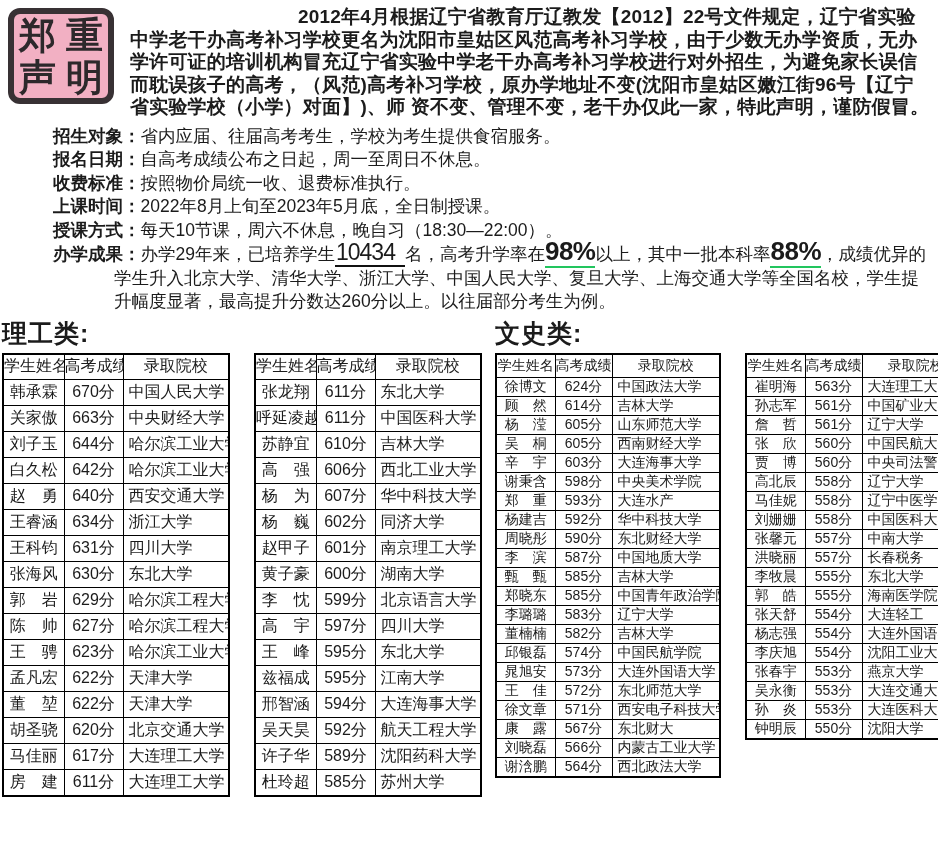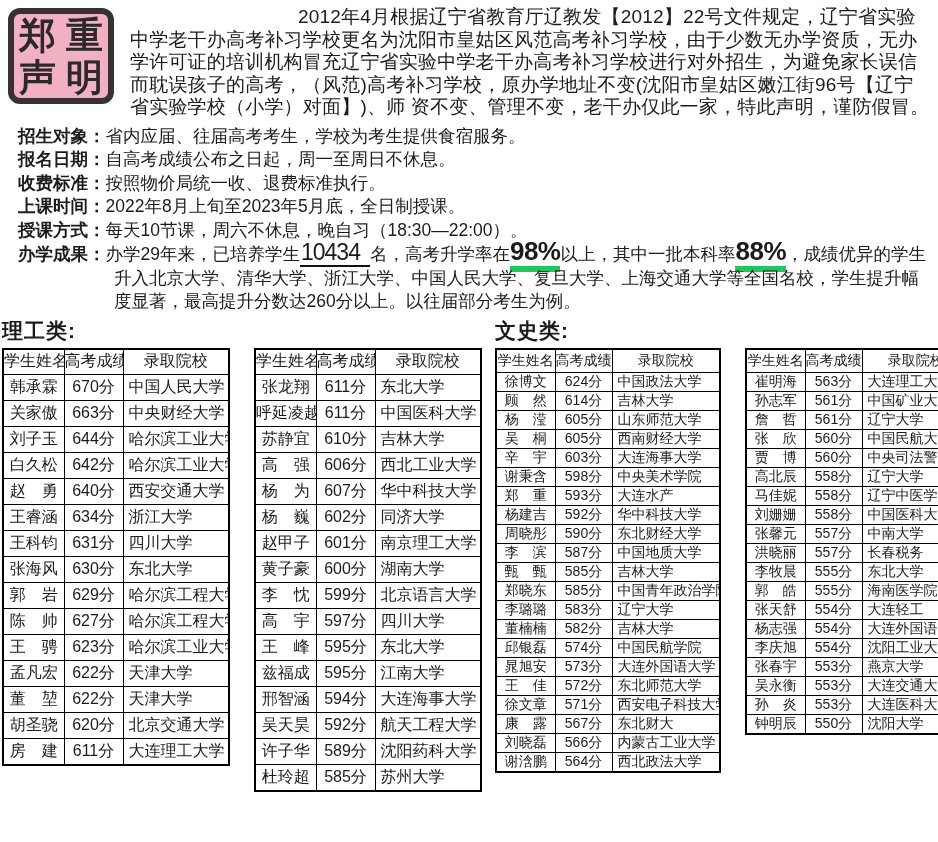--- a/index.html
+++ b/index.html
@@ -13,39 +13,39 @@
   
   .top-block { display:flex; align-items:flex-start; padding:6px 4px 0 8px; }
   .stamp {
     flex:none; width:94px; height:84px; margin-right:16px; margin-top:2px;
     background:#f2b0c3; border:6px solid #383134; border-radius:12px;
     display:grid; grid-template-columns:1fr 1fr; place-items:center;
     font-size:37px; font-weight:bold; color:#2d282b; line-height:1;
   }
   .decl {
     flex:1; font-size:19px; line-height:22.5px; letter-spacing:0.2px;
-    text-indent:168px; font-weight:400; padding-right:2px;
+    text-indent:168px; font-weight:700; padding-right:2px;
   }
 
   
   .info { margin:6px 6px 0 18px; font-size:17.5px; }
   .info-item { line-height:23.5px; padding-left:96px; text-indent:-96px; }
-  .info-item .lbl { font-weight:bold; }
+  .info-item .lbl { font-weight:bold;margin-left:35px; }
   .num-big {
     font-size:23px; line-height:18px; padding:0 10px 0 1px;
     border-bottom:2px solid #111; font-weight:400; letter-spacing:-1px;
   }
   .pct-big {
     font-size:26px; line-height:18px; font-weight:bold;
-    border-bottom:6px solid #22c55e; letter-spacing:-0.5px;
+    border-bottom:2px solid #22c55e; letter-spacing:-0.5px;
   }
 
   
   .sections { display:flex; gap:13px; margin:3px 0 0 2px; }
-  .sec-title { font-size:21px; font-weight:bold; margin:0 0 3px 0; letter-spacing:1px; }
+  .sec-title { font-size:25px; font-weight:bold; margin:0 0 3px 0; letter-spacing:1px; }
   .pair { display:flex; gap:24px; align-items:flex-start; }
   table { border-collapse:collapse; background:#fff; border:2px solid #000; table-layout:fixed; }
   th, td {
     border:1px solid #000; white-space:nowrap; overflow:hidden;
     font-weight:normal; padding:0;
   }
   td:nth-child(1), th { text-align:center; }
   td:nth-child(2) { text-align:center; }
   td:nth-child(3) { text-align:left; padding-left:5px; }
   th:nth-child(3) { text-align:center; }
@@ -166,20 +166,25 @@
                 <td>董　堃</td>
                 <td>622分</td>
                 <td>天津大学</td>
               </tr>
               <tr>
                 <td>胡圣骁</td>
                 <td>620分</td>
                 <td>北京交通大学</td>
               </tr>
               <tr>
+                <td>马佳丽</td>
+                <td>617分</td>
+                <td>大连理工大学</td>
+              </tr>
+              <tr>
                 <td>房　建</td>
                 <td>611分</td>
                 <td>大连理工大学</td>
               </tr>
             </tbody>
           </table>
         <table class="sci-table">
             <colgroup>
               <col class="c1">
               <col class="c2">

